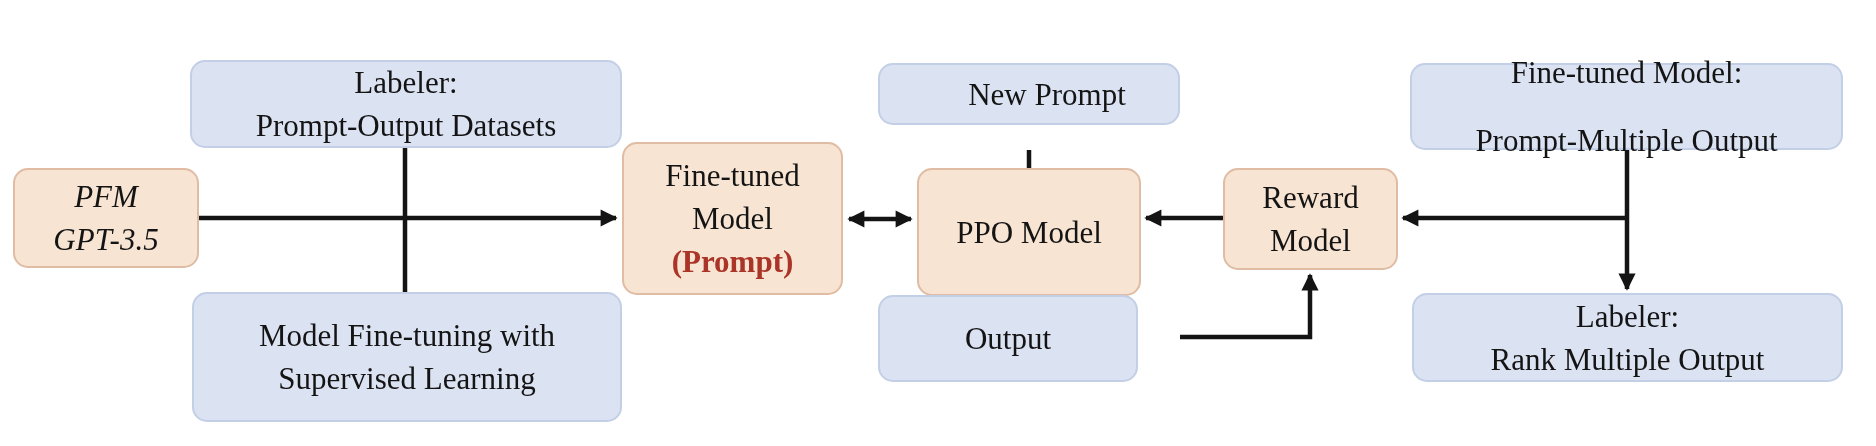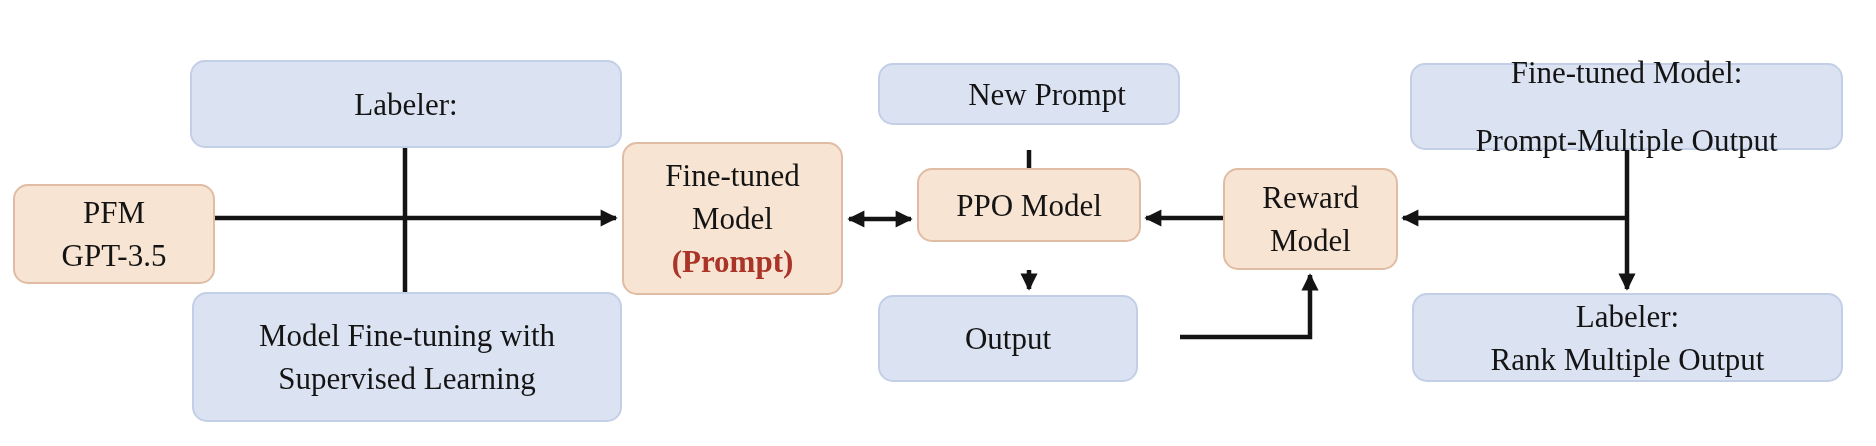--- a/index.html
+++ b/index.html
@@ -55,45 +55,46 @@
     <line x1="405" y1="148" x2="405" y2="292"></line>
     <line x1="849" y1="219" x2="911" y2="219" marker-start="url(#ah)" marker-end="url(#ah)"></line>
     <line x1="1029" y1="150" x2="1029" y2="170"></line>
     <line x1="1029" y1="270" x2="1029" y2="289" marker-end="url(#ah)"></line>
     <line x1="1223" y1="218" x2="1146" y2="218" marker-end="url(#ah)"></line>
     <line x1="1627" y1="150" x2="1627" y2="289" marker-end="url(#ah)"></line>
     <line x1="1627" y1="218" x2="1403" y2="218" marker-end="url(#ah)"></line>
     <polyline points="1180,337 1310,337 1310,275" marker-end="url(#ah)"></polyline>
   </svg>
 
-  <div class="node peach" style="left:13px;top:184px;width:202px;height:100px;">
+  <div class="node peach" style="left:13px;top:168px;width:186px;height:100px;font-style:italic;">
     <div class="ln">PFM</div>
     <div class="ln">GPT-3.5</div>
   </div>
 
   <div class="node blue" style="left:190px;top:60px;width:432px;height:88px;">
     <div class="ln">Labeler:</div>
+    <div class="ln">Prompt-Output Datasets</div>
   </div>
 
   <div class="node blue" style="left:192px;top:292px;width:430px;height:130px;">
     <div class="ln">Model Fine-tuning with</div>
     <div class="ln">Supervised Learning</div>
   </div>
 
   <div class="node peach" style="left:622px;top:142px;width:221px;height:153px;text-align:right;">
     <div class="ln">Fine-tuned</div>
     <div class="ln">Model</div>
     <div class="ln red">(Prompt)</div>
   </div>
 
   <div class="node blue" style="left:878px;top:63px;width:302px;height:62px;padding-left:36px;">
     <div class="ln">New Prompt</div>
   </div>
 
-  <div class="node peach" style="left:917px;top:168px;width:224px;height:74px;">
+  <div class="node peach" style="left:917px;top:168px;width:224px;height:128px;">
     <div class="ln">PPO Model</div>
   </div>
 
   <div class="node blue" style="left:878px;top:295px;width:260px;height:87px;">
     <div class="ln">Output</div>
   </div>
 
   <div class="node peach" style="left:1223px;top:168px;width:175px;height:102px;">
     <div class="ln">Reward</div>
     <div class="ln">Model</div>

